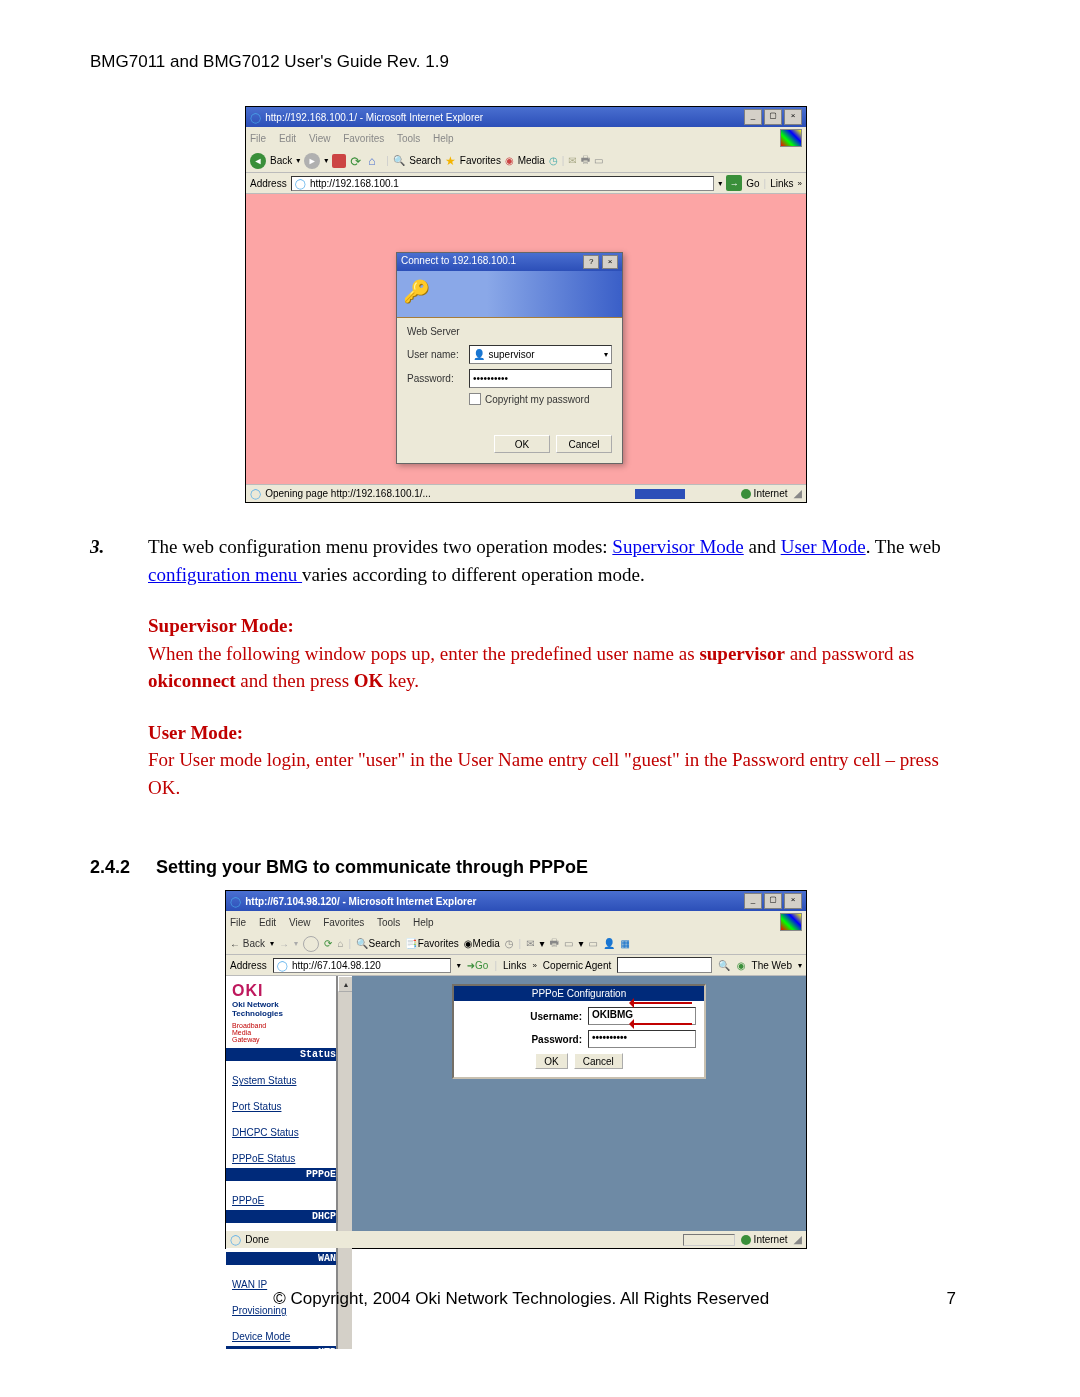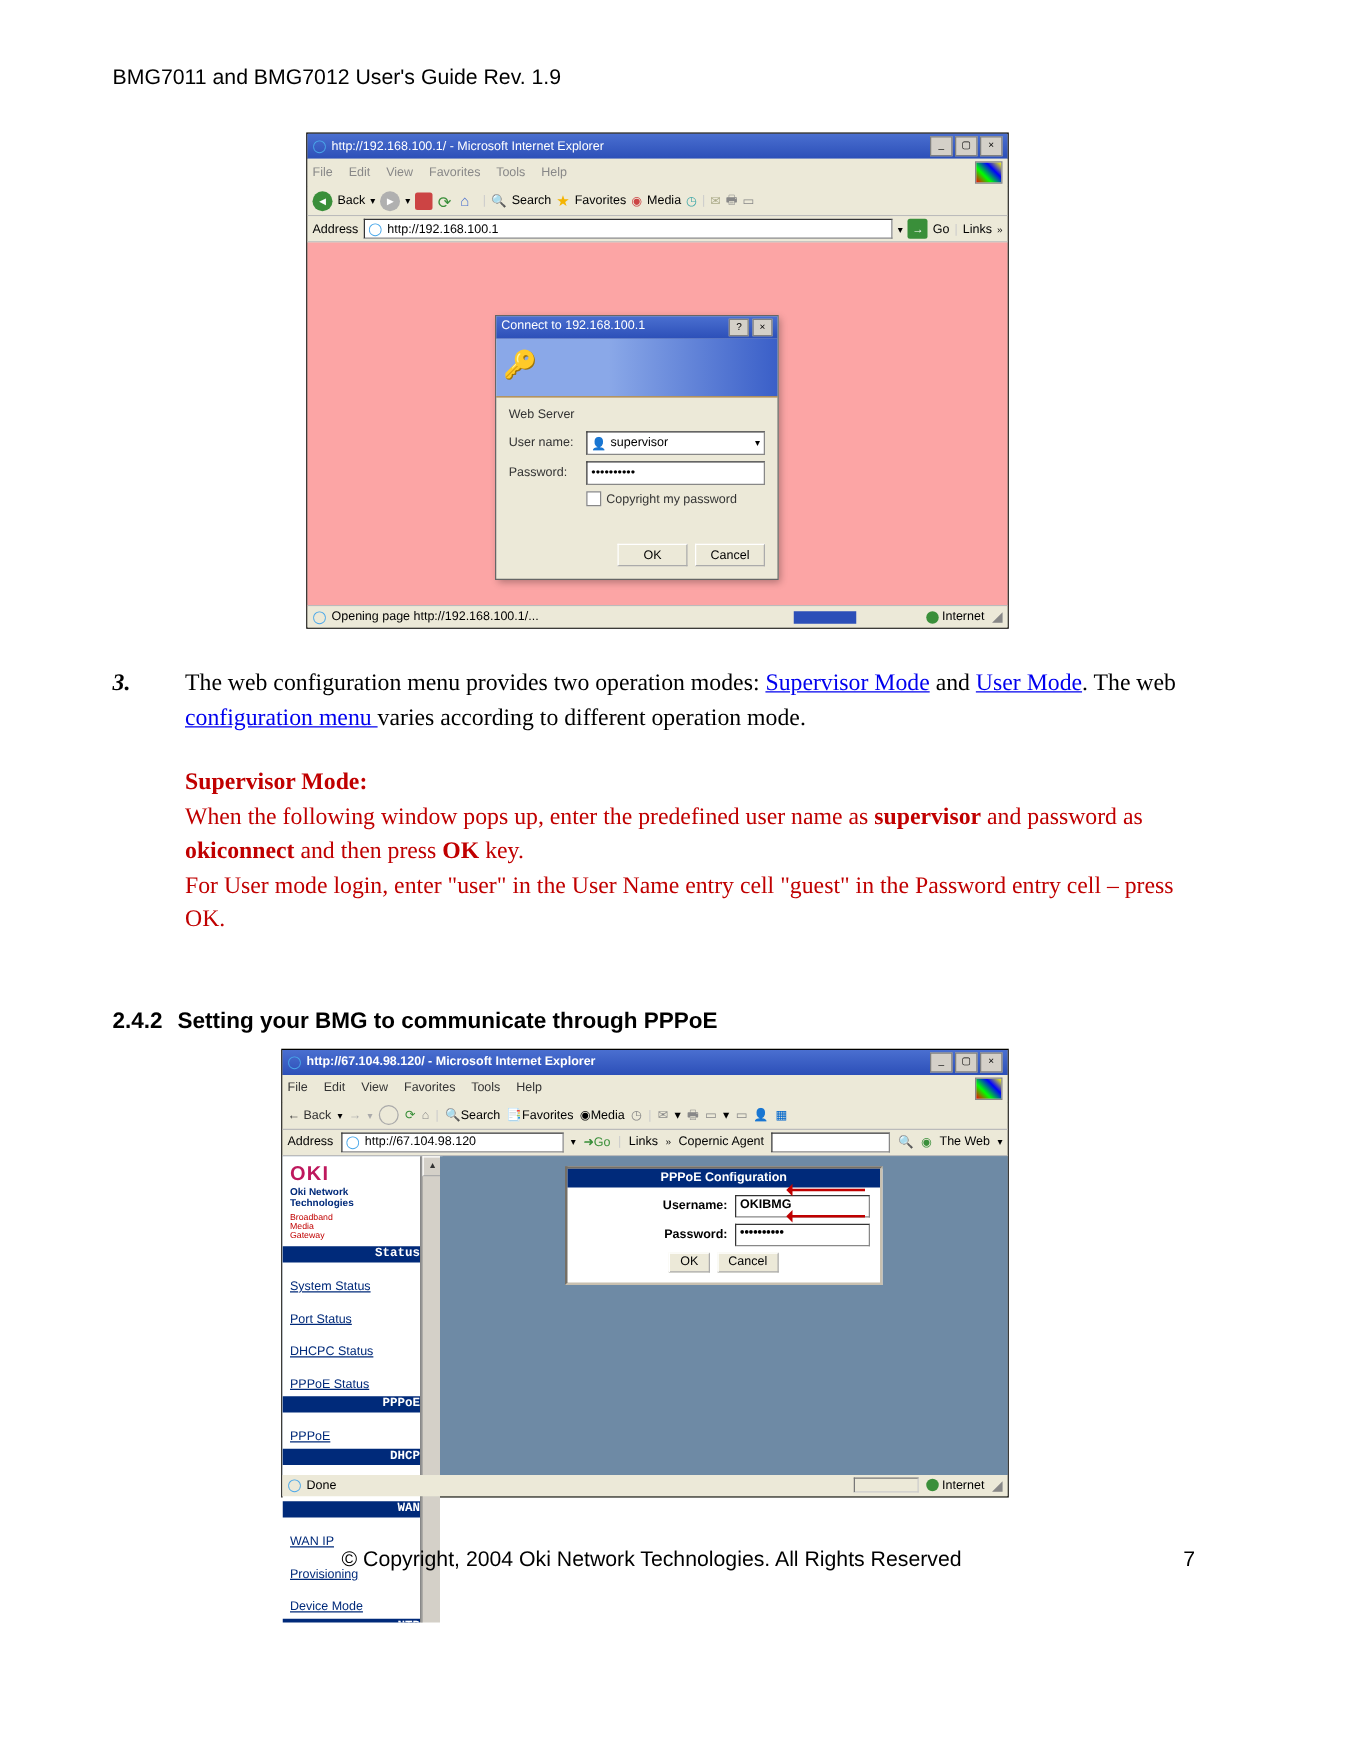--- a/index.html
+++ b/index.html
@@ -153,21 +153,21 @@
     line-height: 1.45;
   }
   .ol-num { font-style: italic; font-weight: bold; width:30px;}
   .ol-body { flex:1; }
   a.doc-link { color:#0000ee; text-decoration: underline; }
   .mode-head { color:#c00000; font-weight:bold; margin-top:24px; }
   .red-text { color:#c00000; }
   .bold { font-weight:bold; }
 
   .section-row {
-    display:flex; gap:12px; font-family: Arial, Helvetica, sans-serif;
+    display:flex; gap:26px; font-family: Arial, Helvetica, sans-serif;
     font-size:18px; font-weight:bold; margin-top:56px; margin-bottom:12px;
   }
 
   
   .screenshot-frame2 {
     margin: 0 auto 30px 135px;
     width: 580px;
     border: 1px solid #000;
     font-family: Tahoma, Arial, sans-serif;
     font-size: 10px;
@@ -210,21 +210,21 @@
   .scroll-arrow { width:14px;height:14px;background:#d4d0c8;border:1px outset #fff;font-size:7px;display:flex;align-items:center;justify-content:center;color:#333;}
 
   .main2 {
     flex:1; background:#6e8aa5; position:relative; padding:8px 10px;
   }
   .pppoe-box {
     width:250px; margin:0 auto;
     background:#fff; border:2px inset #c8c0b0;
   }
   .pppoe-title {
-    background:#002a7a; color:#fff; font-size:10px; font-weight:bold;
+    background:#002a7a; color:#fff; font-size:10px; font-weight:normal;
     text-align:center; padding:2px 0;
   }
   .pppoe-body { padding:6px 8px 8px 8px; position:relative;}
   .pppoe-row { display:flex; align-items:center; justify-content:flex-end; gap:6px; margin-bottom:5px;}
   .pppoe-label { font-size:10px; font-weight:bold;}
   .pppoe-input { width:100px; background:#fff; border:1px inset #888; padding:1px 3px; font-size:10px; font-weight:bold; height:14px;}
   .pppoe-buttons { display:flex; justify-content:center; gap:6px; margin-top:4px;}
   .pppoe-btn { font-size:10px; background:#ece9d8; border:1px outset #fff; padding:0 8px; height:16px;}
   .red-arrow {
     position:absolute; width:60px; height:2px; background:#c00000;
@@ -367,20 +367,21 @@
     <li>
       <div class="ol-num">3.</div>
       <div class="ol-body">
         <span>The web configuration menu provides two operation modes: </span><a href="#" class="doc-link">Supervisor Mode</a><span> and </span><a href="#" class="doc-link">User Mode</a><span>. The web </span><a href="#" class="doc-link">configuration menu </a><span>varies according to different operation mode.</span>
 
         <div class="mode-head">Supervisor Mode:</div>
         <div class="red-text">
           <span>When the following window pops up, enter the predefined user name as </span><span class="bold">supervisor</span><span> and password as </span><span class="bold">okiconnect</span><span> and then press </span><span class="bold">OK</span><span> key.</span>
         </div>
 
+        <div class="mode-head">User Mode:</div>
         <div class="red-text"> For User mode login, enter "user" in the User Name entry cell "guest" in the Password entry cell – press OK.</div>
       </div>
     </li>
   </ol>
 
   <div class="section-row">
     <span>2.4.2</span>
     <span>Setting your BMG to communicate through PPPoE</span>
   </div>
 

